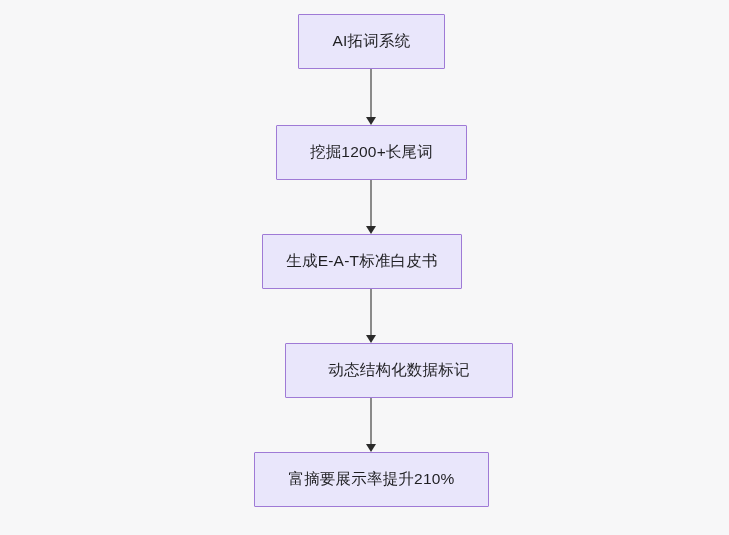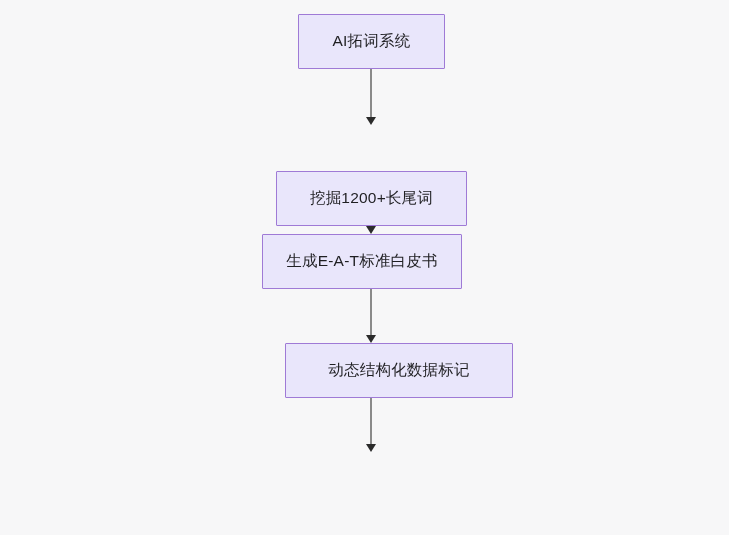--- a/index.html
+++ b/index.html
@@ -81,26 +81,29 @@
 
   <div class="edge" style="left:361px;top:398px;width:20px;height:54px;">
     <div class="edge-line" style="height:46px;"></div>
     <div class="edge-arrow"></div>
   </div>
 
   <div class="node" style="left:298px;top:14px;width:147px;height:55px;">
     <span class="node-label">AI拓词系统</span>
   </div>
 
-  <div class="node" style="left:276px;top:125px;width:191px;height:55px;margin-top:46px;">
+  <div class="node" style="left:276px;top:125px;width:191px;height:55px;">
     <span class="node-label">挖掘1200+长尾词</span>
   </div>
 
   <div class="node" style="left:262px;top:234px;width:200px;height:55px;">
     <span class="node-label">生成E-A-T标准白皮书</span>
   </div>
 
   <div class="node" style="left:265px;top:343px;width:228px;height:55px;margin-left:20px;">
     <span class="node-label">动态结构化数据标记</span>
   </div>
 
+  <div class="node" style="left:254px;top:452px;width:235px;height:55px;">
+    <span class="node-label">富摘要展示率提升210%</span>
+  </div>
 
 </div>
 
 </body></html>

